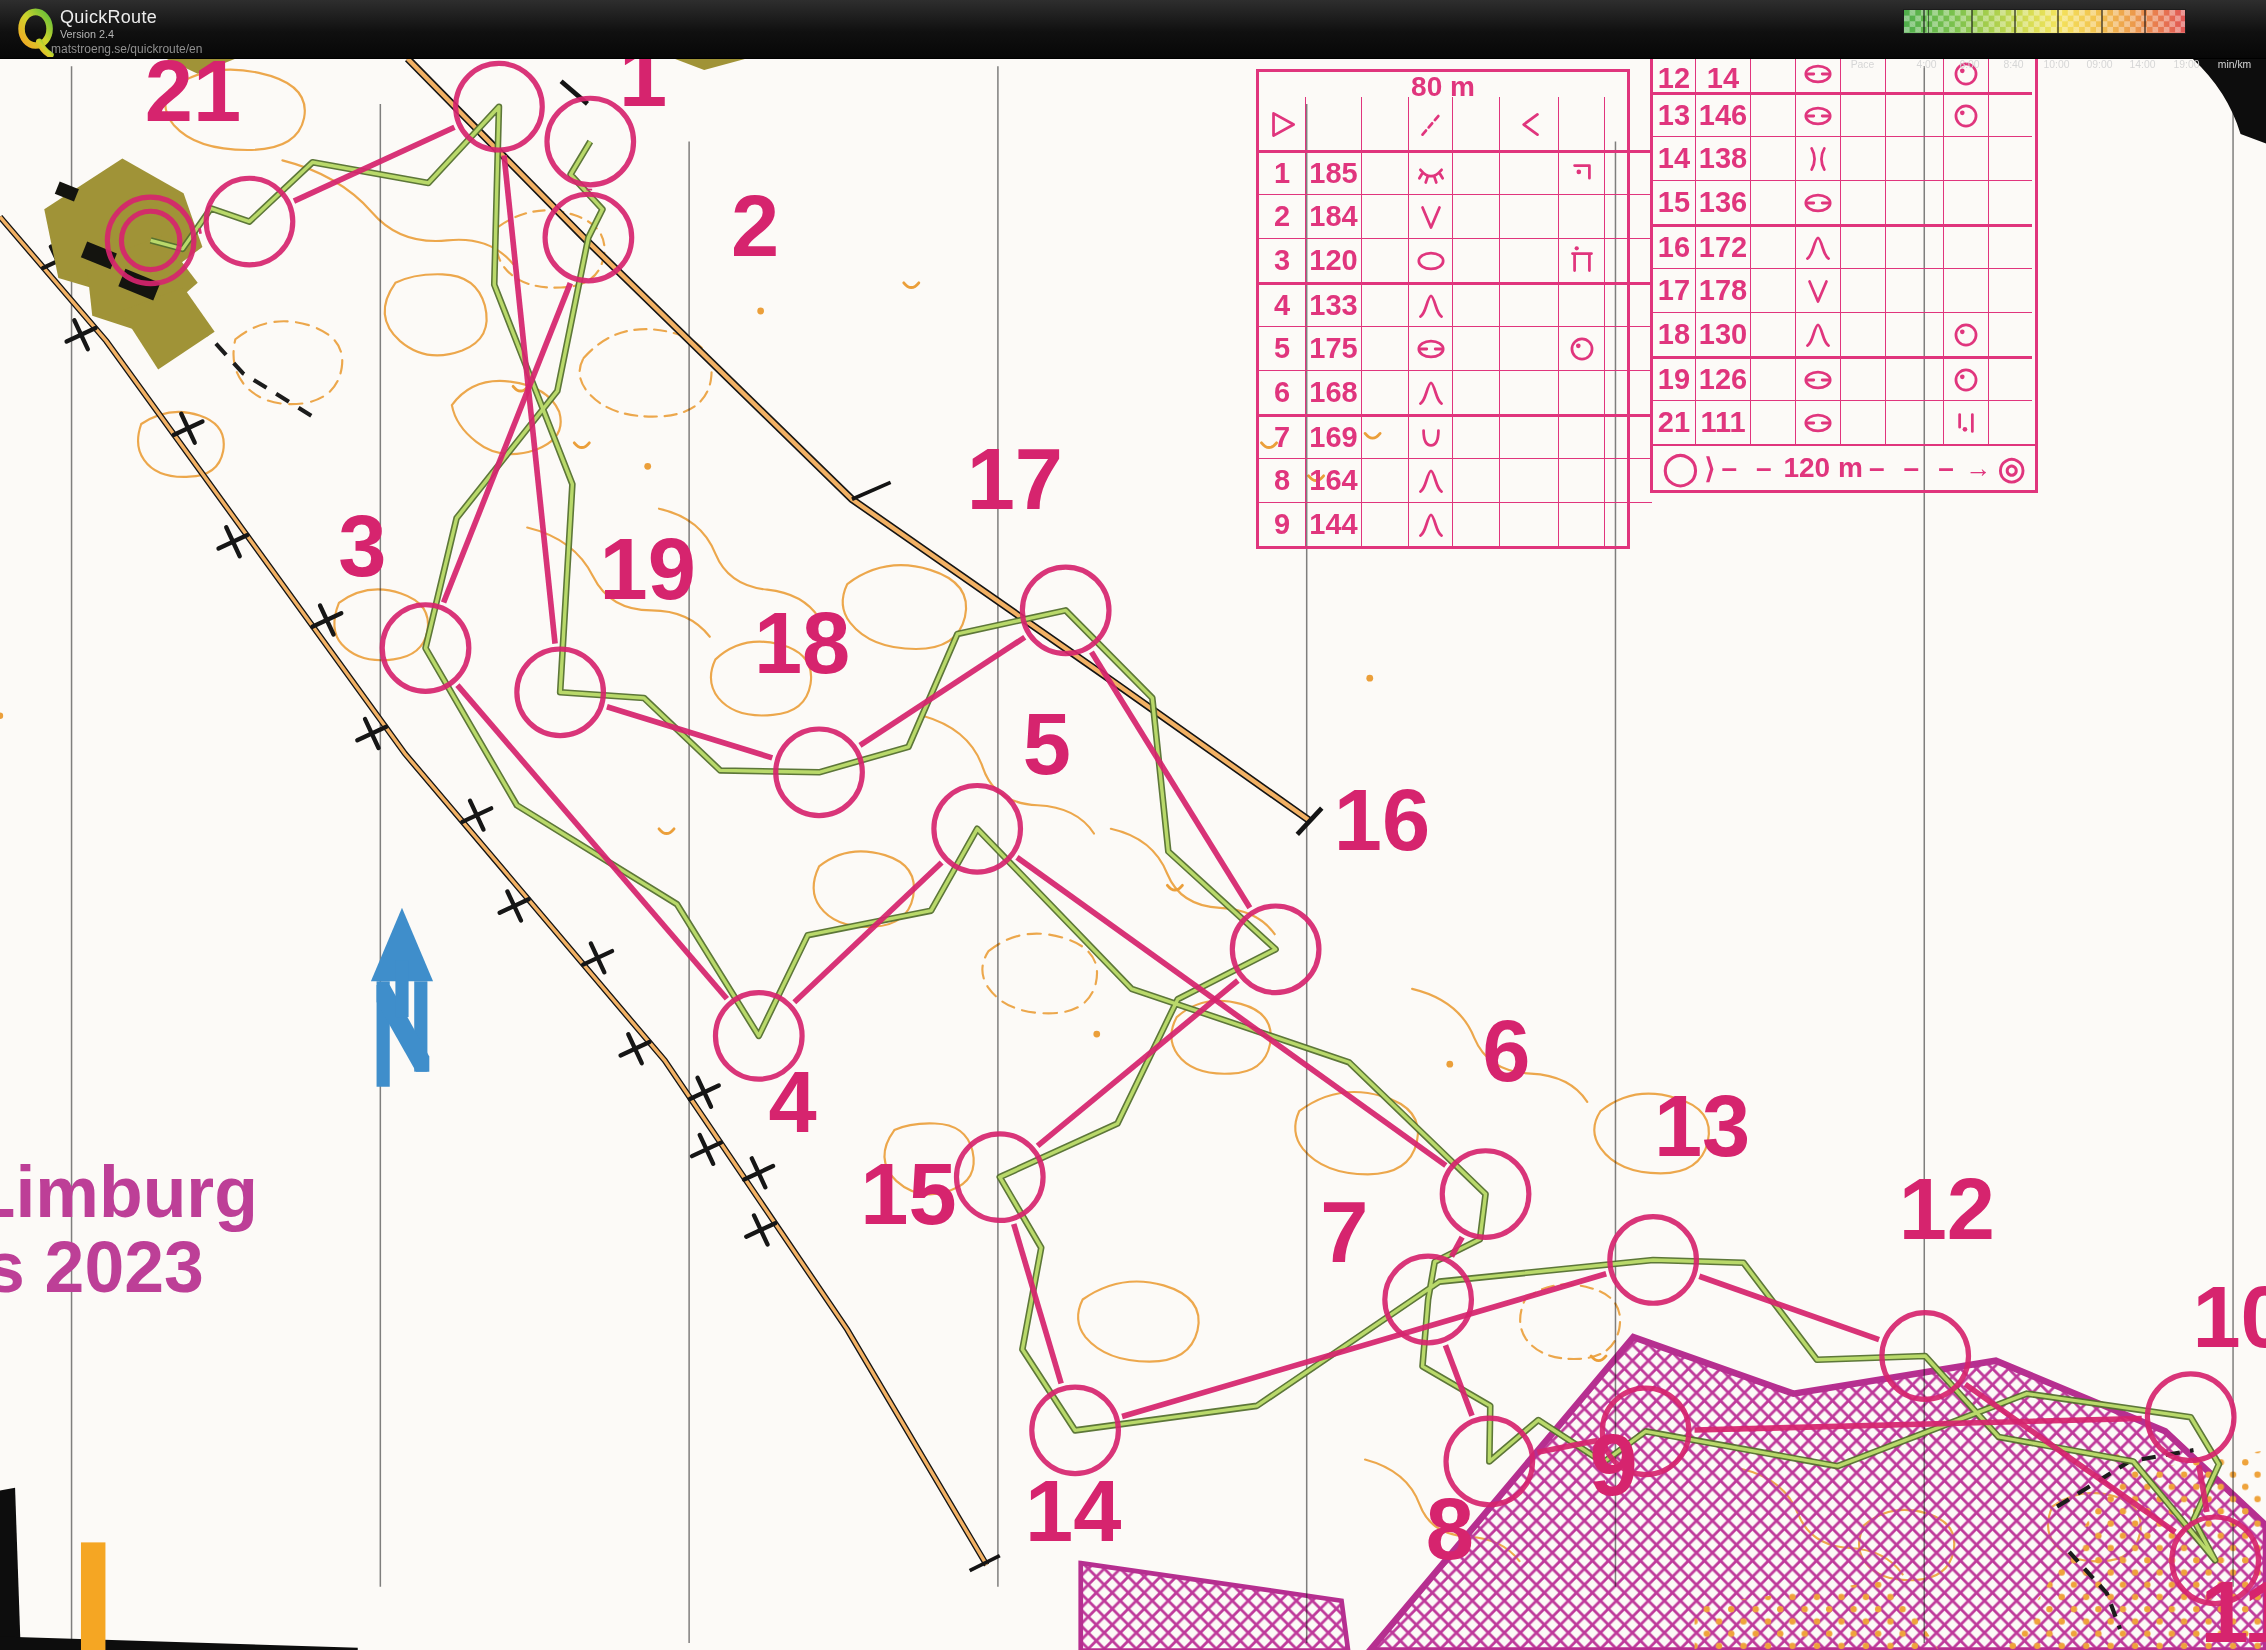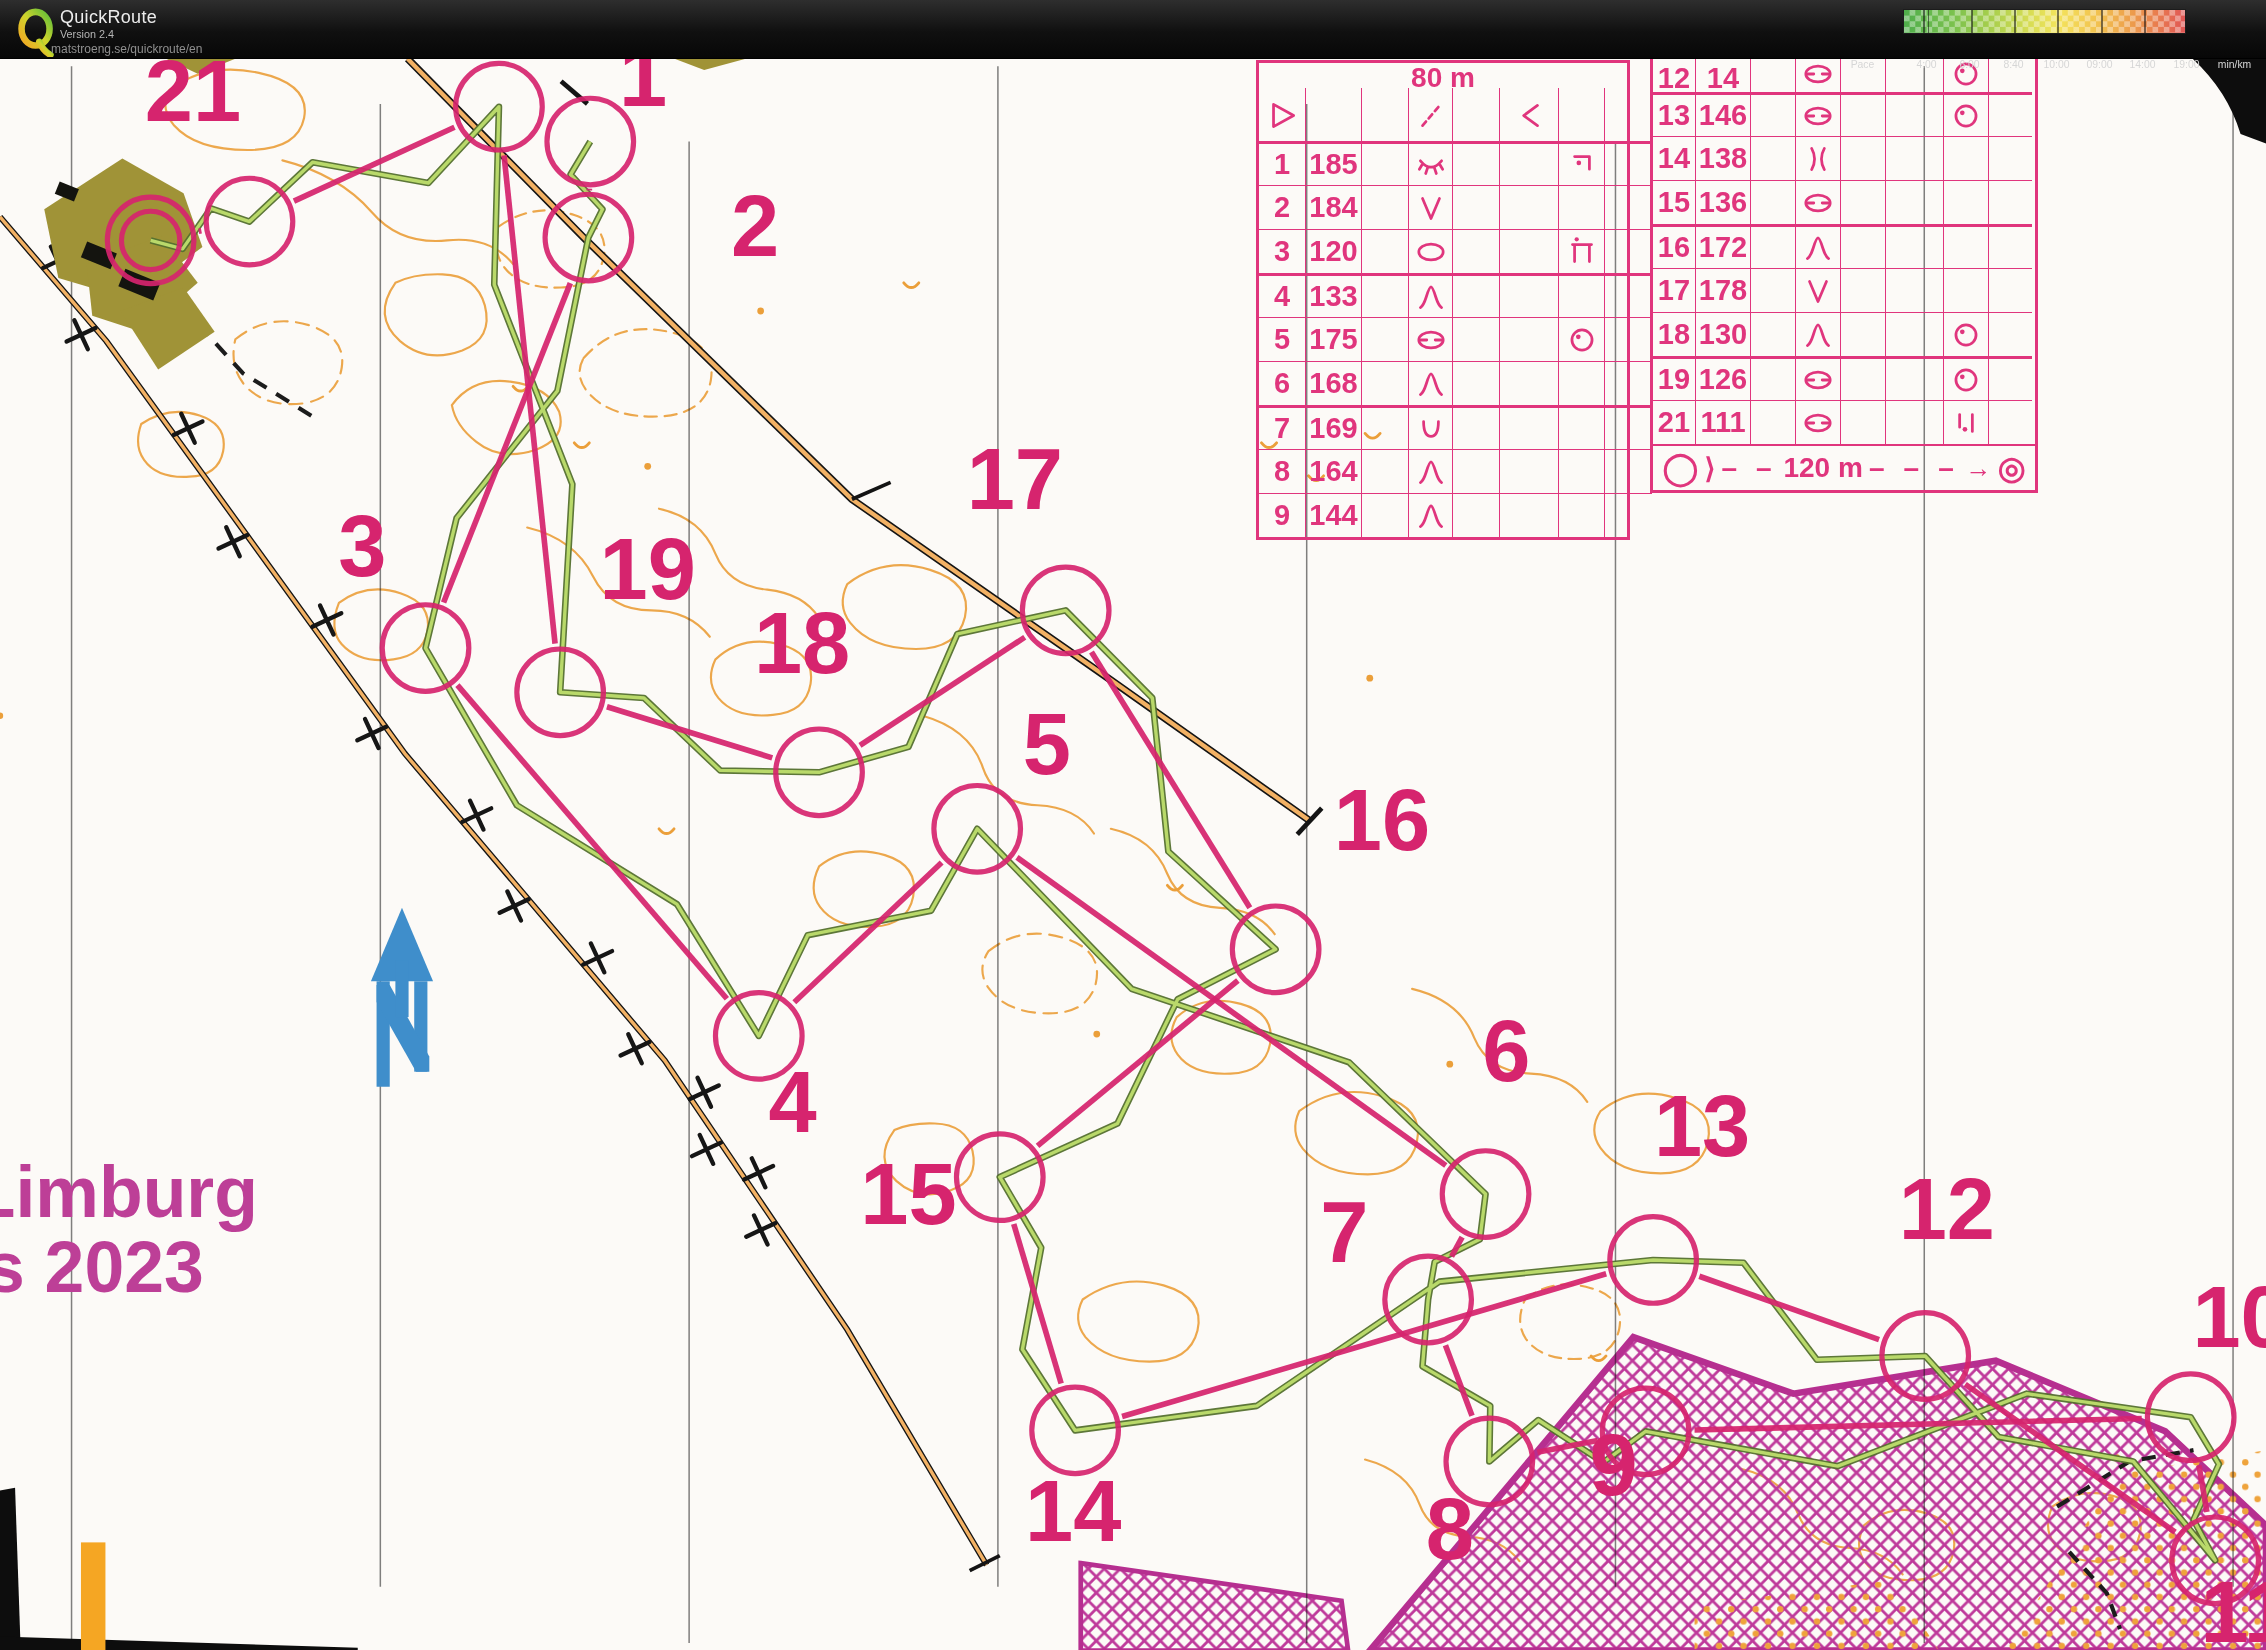--- a/index.html
+++ b/index.html
@@ -19,21 +19,21 @@
     background-image:
       linear-gradient(45deg,rgba(255,255,255,.38) 25%,transparent 25%,transparent 75%,rgba(255,255,255,.38) 75%),
       linear-gradient(45deg,rgba(255,255,255,.38) 25%,transparent 25%,transparent 75%,rgba(255,255,255,.38) 75%);
     background-size:11.3px 11.3px;background-position:0 0,5.6px 5.6px;}
   #legend .tick{position:absolute;top:0;width:1.9px;height:100%;background:rgba(15,15,15,.55);}
   #legend-labels span{position:absolute;top:38px;width:43px;text-align:center;
     font-size:10.4px;color:#d6d6d6;margin-top:21px;}
   
   .sheet{position:absolute;z-index:20;color:#e0357d;font-weight:bold;}
   .sheet,.sheet *{box-sizing:border-box;}
-  #sheet-left{left:1236px;top:60px;width:394px;padding-left:20px;}
+  #sheet-left{left:1236px;top:69px;width:394px;padding-left:20px;}
   #sheet-right{left:1650px;top:58px;width:388px;}
   .srow{display:grid;border-left:3.8px solid #e0357d;border-right:3.8px solid #e0357d;}
   #sheet-left .srow{grid-template-columns:47px 56px 47px 44px 47px 59px 46px 47px;}
   #sheet-right .srow{grid-template-columns:43px 55px 45px 45px 45px 58px 45px 43px;}
   .scell{border-right:1.9px solid #e0357d;border-top:1.9px solid #e0357d;
     display:flex;align-items:center;justify-content:center;font-size:29px;overflow:hidden;}
   .scell:last-child{border-right:none;}
   .thick .scell{border-top-width:3.8px;}
   .srow.first .scell{border-top:none;}
   .sheet .cap{border:3.8px solid #e0357d;border-bottom:none;}

